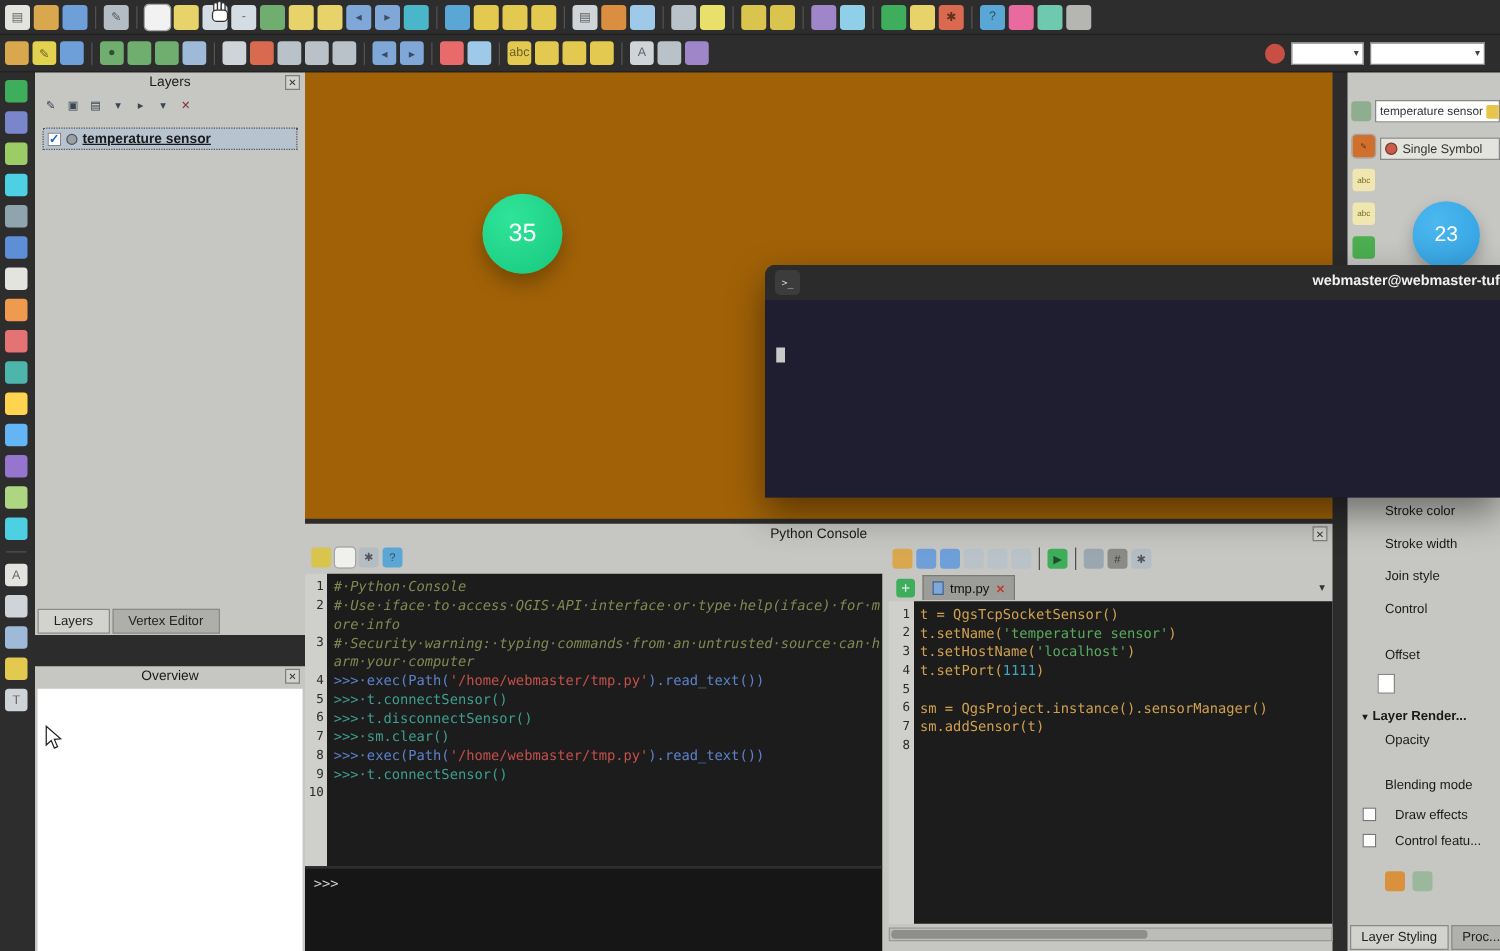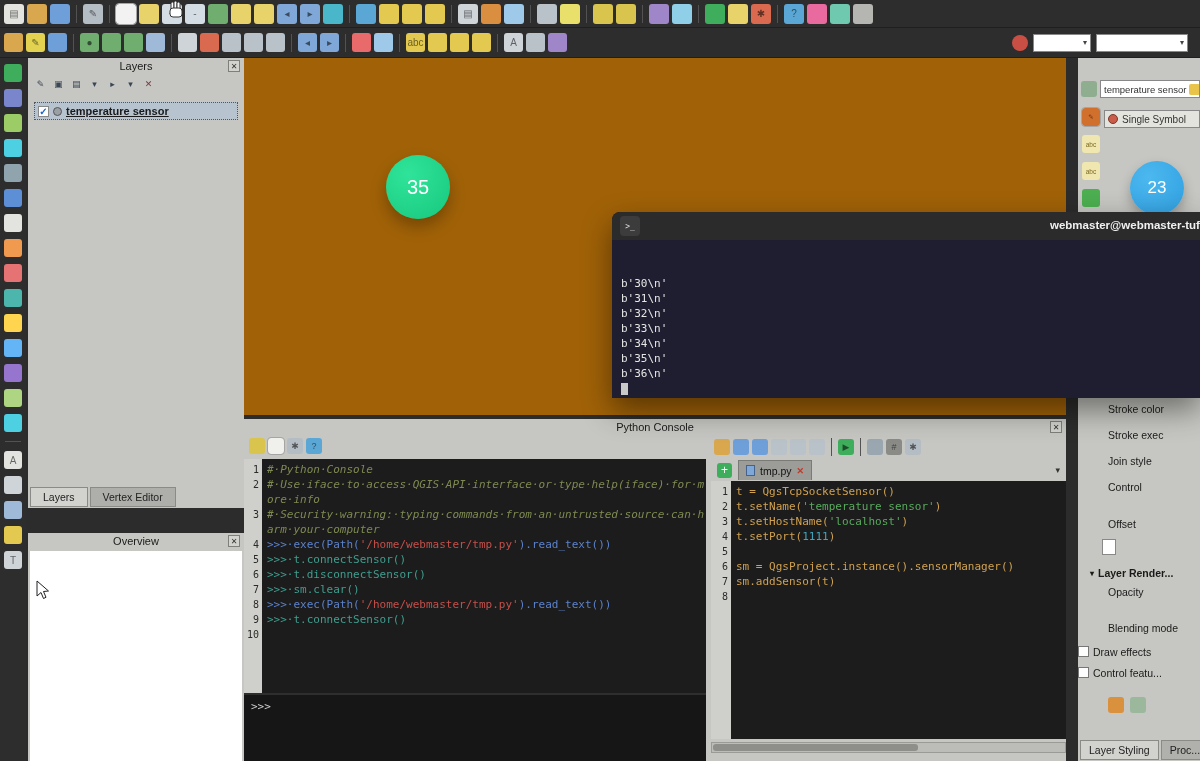--- a/index.html
+++ b/index.html
@@ -98,21 +98,21 @@
 .symtype{position:absolute;left:26px;right:0;top:52px;height:18px;min-width:0;background:#e4e4de;font-size:10px;gap:4px;justify-content:flex-start;white-space:nowrap;overflow:hidden}
 .mini{width:10px;height:10px;border-radius:50%;background:#c95c4a;border:1px solid #7a3a2a;flex:0 0 10px}
 .preview{position:absolute;left:52px;top:103px;width:54px;height:54px;border-radius:50%;color:#fff;font-size:17px;display:flex;align-items:center;justify-content:center;box-shadow:0 6px 12px rgba(0,0,0,.25)}
 .propcol{position:absolute;left:0;right:0;top:338px;bottom:24px;overflow:hidden}
 .srow{height:26px;display:flex;align-items:center;padding-left:30px;font-size:10.5px;color:#1a1a1a;white-space:nowrap}
 .srow.gap{margin-top:11px}
 .srow.gap2{margin-top:10px}
 .sliver{width:14px;height:16px;background:#fff;border:1px solid #888;margin:2px 0 0 24px}
 .sheader{margin-top:12px;padding-left:12px;font-size:10.5px;font-weight:bold;color:#1a1a1a;display:flex;align-items:center;gap:4px;white-space:nowrap}
 .scaret{font-size:8px}
-.cbrow{height:21px;display:flex;align-items:center;gap:4px;font-size:10.5px;color:#1a1a1a;white-space:nowrap}
+.cbrow{height:21px;display:flex;align-items:center;gap:15px;padding-left:12px;font-size:10.5px;color:#1a1a1a;white-space:nowrap}
 .cbox{width:11px;height:11px;background:#fdfdfd;border:1px solid #777;flex:0 0 11px}
 .sbtns{margin-top:14px;padding-left:30px;display:flex;gap:6px}
 .sbtns .icon{width:16px;height:16px}
 .stabs{position:absolute;left:2px;right:0;bottom:1px;height:20px;display:flex;gap:2px;align-items:flex-end}
 .s-tab{font-size:10.5px;padding:3px 8px;background:#b0b0ac;border:1px solid #8a8a86;color:#222;white-space:nowrap}
 .s-tab.active{background:#d2d2ce}
 
 .cursor{position:absolute;z-index:20;pointer-events:none}
 </style>
 </head>
@@ -397,29 +397,20 @@
     </div>
   </div>
 </div>
 
 <div class="terminal">
   <div class="t-titlebar">
     <div class="t-menu">&gt;_</div>
     <div class="t-title">webmaster@webmaster-tuf</div>
   </div>
   <div class="t-content">
-    <div>
-        <div>b'30\n'</div>
-        <div>b'31\n'</div>
-        <div>b'32\n'</div>
-        <div>b'33\n'</div>
-        <div>b'34\n'</div>
-        <div>b'35\n'</div>
-        <div>b'36\n'</div>
-      </div>
     <span class="t-cursor"></span>
   </div>
 </div>
 
 <div class="panel styling">
   <div class="sel-row">
     <div class="icon" style="background:#8fae8f"></div>
     <div class="combo selc">
       <span>temperature sensor</span>
       <span class="badge"></span>
@@ -435,21 +426,21 @@
   <div class="combo symtype">
     <span class="mini"></span>
     <span>Single Symbol</span>
   </div>
   <div class="preview" style="background: radial-gradient(circle at 35% 30%, rgb(76, 184, 239), rgb(47, 159, 224));">
       <span>23</span>
     </div>
   <div class="propcol">
     <div>
         <div class="srow">Stroke color</div>
-        <div class="srow">Stroke exec</div>
+        <div class="srow">Stroke width</div>
         <div class="srow">Join style</div>
         <div class="srow">Control</div>
         <div class="srow gap">Offset</div>
       </div>
     <div class="sliver"></div>
     <div class="sheader">
       <span class="scaret">▾</span>
       <span>Layer Render...</span>
     </div>
     <div>

